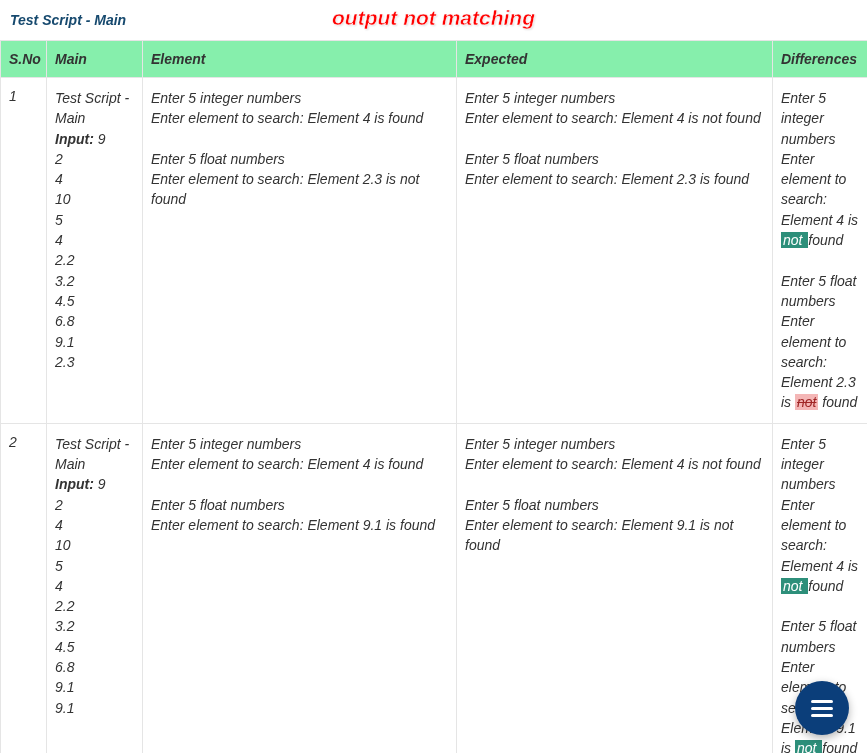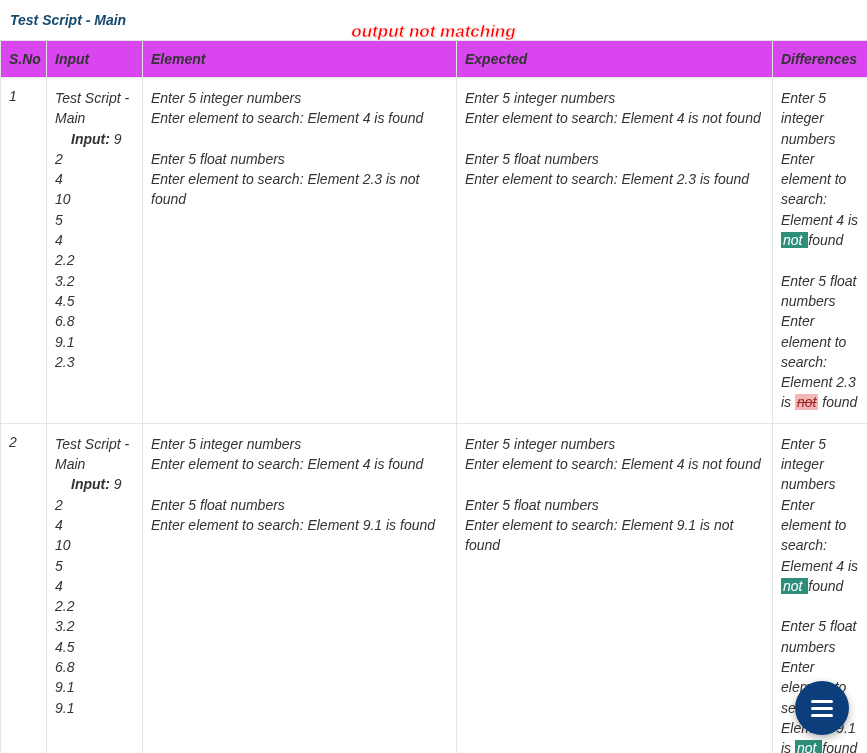--- a/index.html
+++ b/index.html
@@ -19,52 +19,52 @@
   }
   .page-title {
     color: #16496e;
     font-weight: 600;
     font-size: 14px;
   }
   .overlay-text {
     position: absolute;
     left: 50%;
     transform: translateX(-50%);
-    top: 22px;
+    top: 6px;
     color: #ff0000;
     font-weight: 700;
-    font-size: 17px;
+    font-size: 21px;
     -webkit-text-stroke: 0.5px #fff;
     text-shadow: 0 0 3px #fff, 1px 1px 2px rgba(0,0,0,0.15);
   }
   table {
     width: 100%;
     border-collapse: collapse;
     table-layout: fixed;
   }
   th, td {
     border: 1px solid #e5e5e5;
     padding: 10px 8px;
     text-align: left;
     vertical-align: top;
     font-size: 14px;
     color: #333;
   }
   th {
     font-weight: 600;
     color: #333;
-    background: #d946ef;
+    background: #86efac;
   }
   col.c-sno  { width: 46px; }
   col.c-test { width: 96px; }
   col.c-exp  { width: 314px; }
   col.c-obt  { width: 316px; }
   col.c-diff { width: 95px; }
   .cell-lines { white-space: pre-line; line-height: 1.45; word-wrap: break-word; }
-  .label-bold { font-weight: 600; margin-left: 16px; }
+  .label-bold { font-weight: 600; }
   .diff-ins {
     background: #2d8f7a;
     color: #fff;
     padding: 0 2px;
   }
   .diff-del {
     background: #f4b6b6;
     color: #a02626;
     text-decoration: line-through;
     padding: 0 2px;
@@ -107,21 +107,21 @@
   <colgroup>
     <col class="c-sno">
       <col class="c-test">
       <col class="c-exp">
       <col class="c-obt">
       <col class="c-diff">
   </colgroup>
   <thead>
     <tr>
       <th>S.No</th>
-      <th>Input</th>
+      <th>Main</th>
       <th>Element</th>
       <th>Expected</th>
       <th>Differences</th>
     </tr>
   </thead>
   <tbody>
 
     <tr>
       <td>1</td>
       <td class="cell-lines"><span>Test Script - Main</span>

